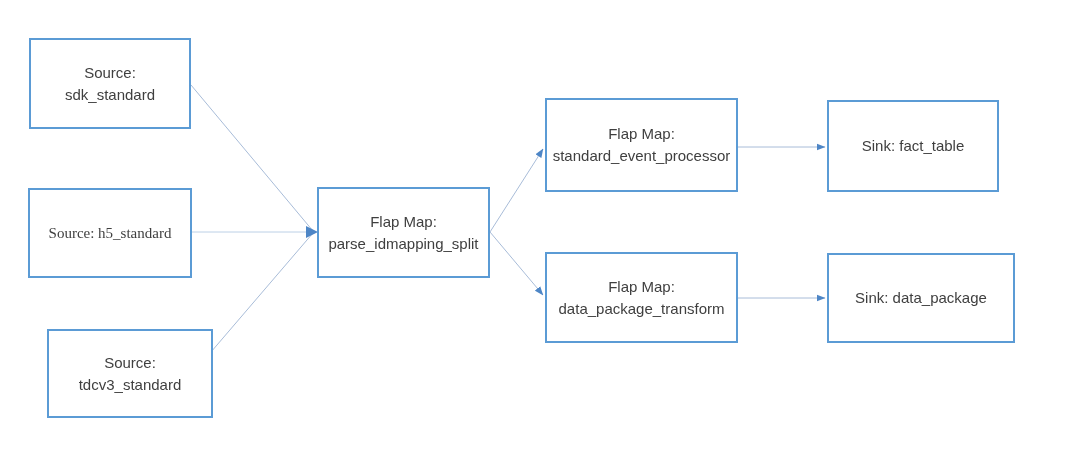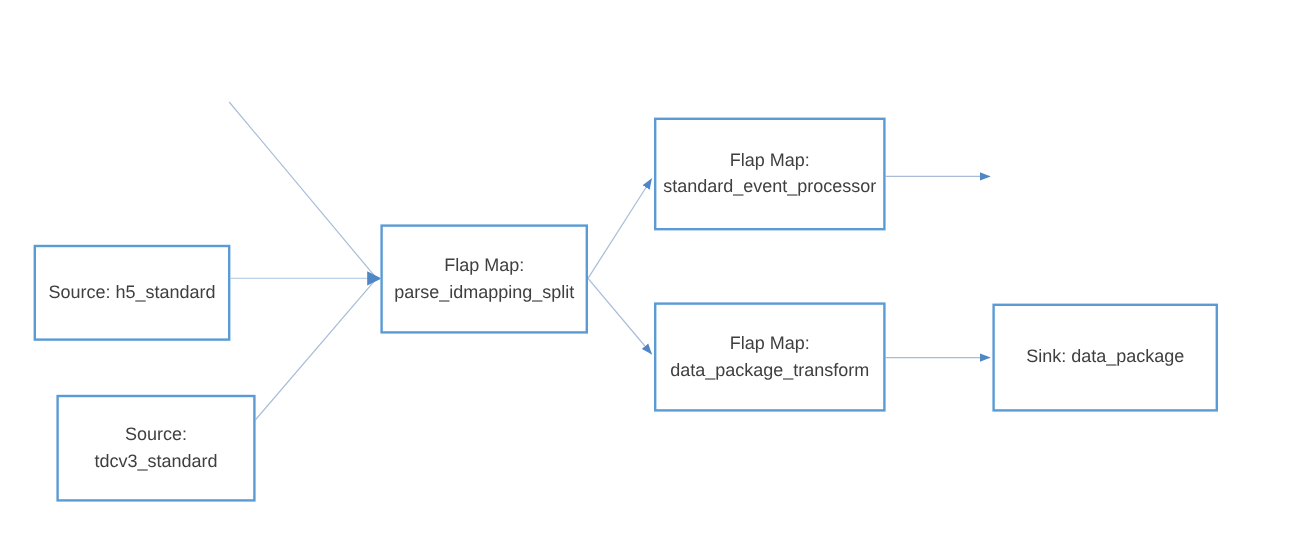--- a/index.html
+++ b/index.html
@@ -34,21 +34,21 @@
     display: flex;
     align-items: center;
     justify-content: center;
     text-align: center;
     white-space: pre-line;
     padding: 4px 8px;
     cursor: default;
   }
   
   .n-source-sdk      { left: 29px;  top: 38px;  width: 162px; height: 91px; }
-  .n-source-h5       { left: 28px;  top: 204px; width: 164px; height: 80px; }
+  .n-source-h5       { left: 28px;  top: 188px; width: 164px; height: 90px; font-family: Liberation Serif, serif; }
   .n-source-tdcv3    { left: 27px;  top: 329px; width: 166px; height: 89px; margin-left: 20px; }
   .n-flatmap-parse   { left: 317px; top: 187px; width: 173px; height: 91px; }
   .n-flatmap-event   { left: 545px; top: 98px;  width: 193px; height: 94px; }
   .n-flatmap-package { left: 545px; top: 252px; width: 193px; height: 91px; }
   .n-sink-fact       { left: 827px; top: 100px; width: 172px; height: 92px; }
   .n-sink-package    { left: 827px; top: 253px; width: 188px; height: 90px; }
 </style>
 </head>
 <body>
 
@@ -66,20 +66,23 @@
     <line x1="193" y1="373" x2="313" y2="233" stroke="#a8bcd8" stroke-width="1"></line>
     <polygon points="306,226 318,232 306,238" fill="#4e86c6"></polygon>
 
     <line x1="490" y1="232" x2="543" y2="149" stroke="#a8bcd8" stroke-width="1" marker-end="url(#arrowhead)"></line>
     <line x1="490" y1="232" x2="543" y2="295" stroke="#a8bcd8" stroke-width="1" marker-end="url(#arrowhead)"></line>
 
     <line x1="738" y1="147" x2="825" y2="147" stroke="#a8bcd8" stroke-width="1" marker-end="url(#arrowhead)"></line>
     <line x1="738" y1="298" x2="825" y2="298" stroke="#a8bcd8" stroke-width="1" marker-end="url(#arrowhead)"></line>
   </svg>
 
+  <div class="node n-source-sdk">
+    <span>Source: sdk_standard</span>
+  </div>
 
   <div class="node n-source-h5">
     <span>Source: h5_standard</span>
   </div>
 
   <div class="node n-source-tdcv3">
     <span>Source:
 tdcv3_standard</span>
   </div>
 
@@ -91,18 +94,21 @@
   <div class="node n-flatmap-event">
     <span>Flap Map:
 standard_event_processor</span>
   </div>
 
   <div class="node n-flatmap-package">
     <span>Flap Map:
 data_package_transform</span>
   </div>
 
+  <div class="node n-sink-fact">
+    <span>Sink: fact_table</span>
+  </div>
 
   <div class="node n-sink-package">
     <span>Sink: data_package</span>
   </div>
 
 </div>
 
 </body></html>

